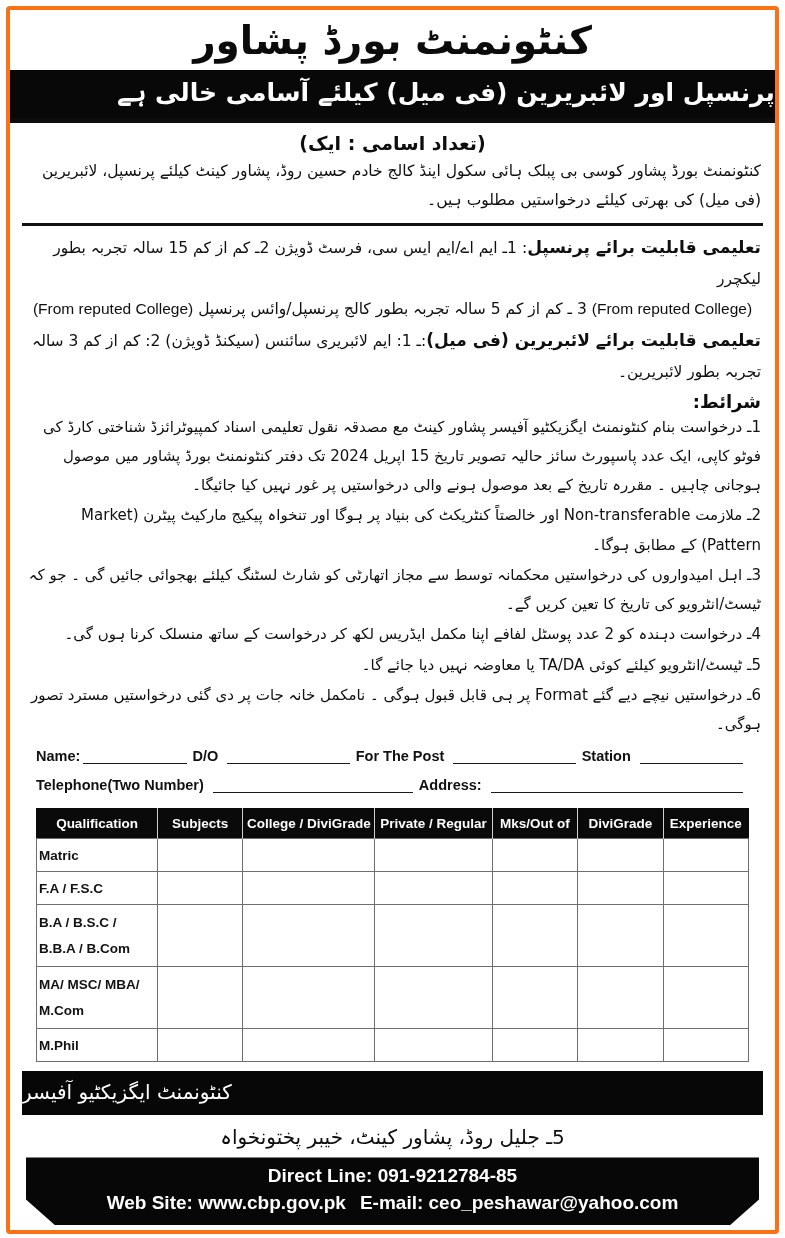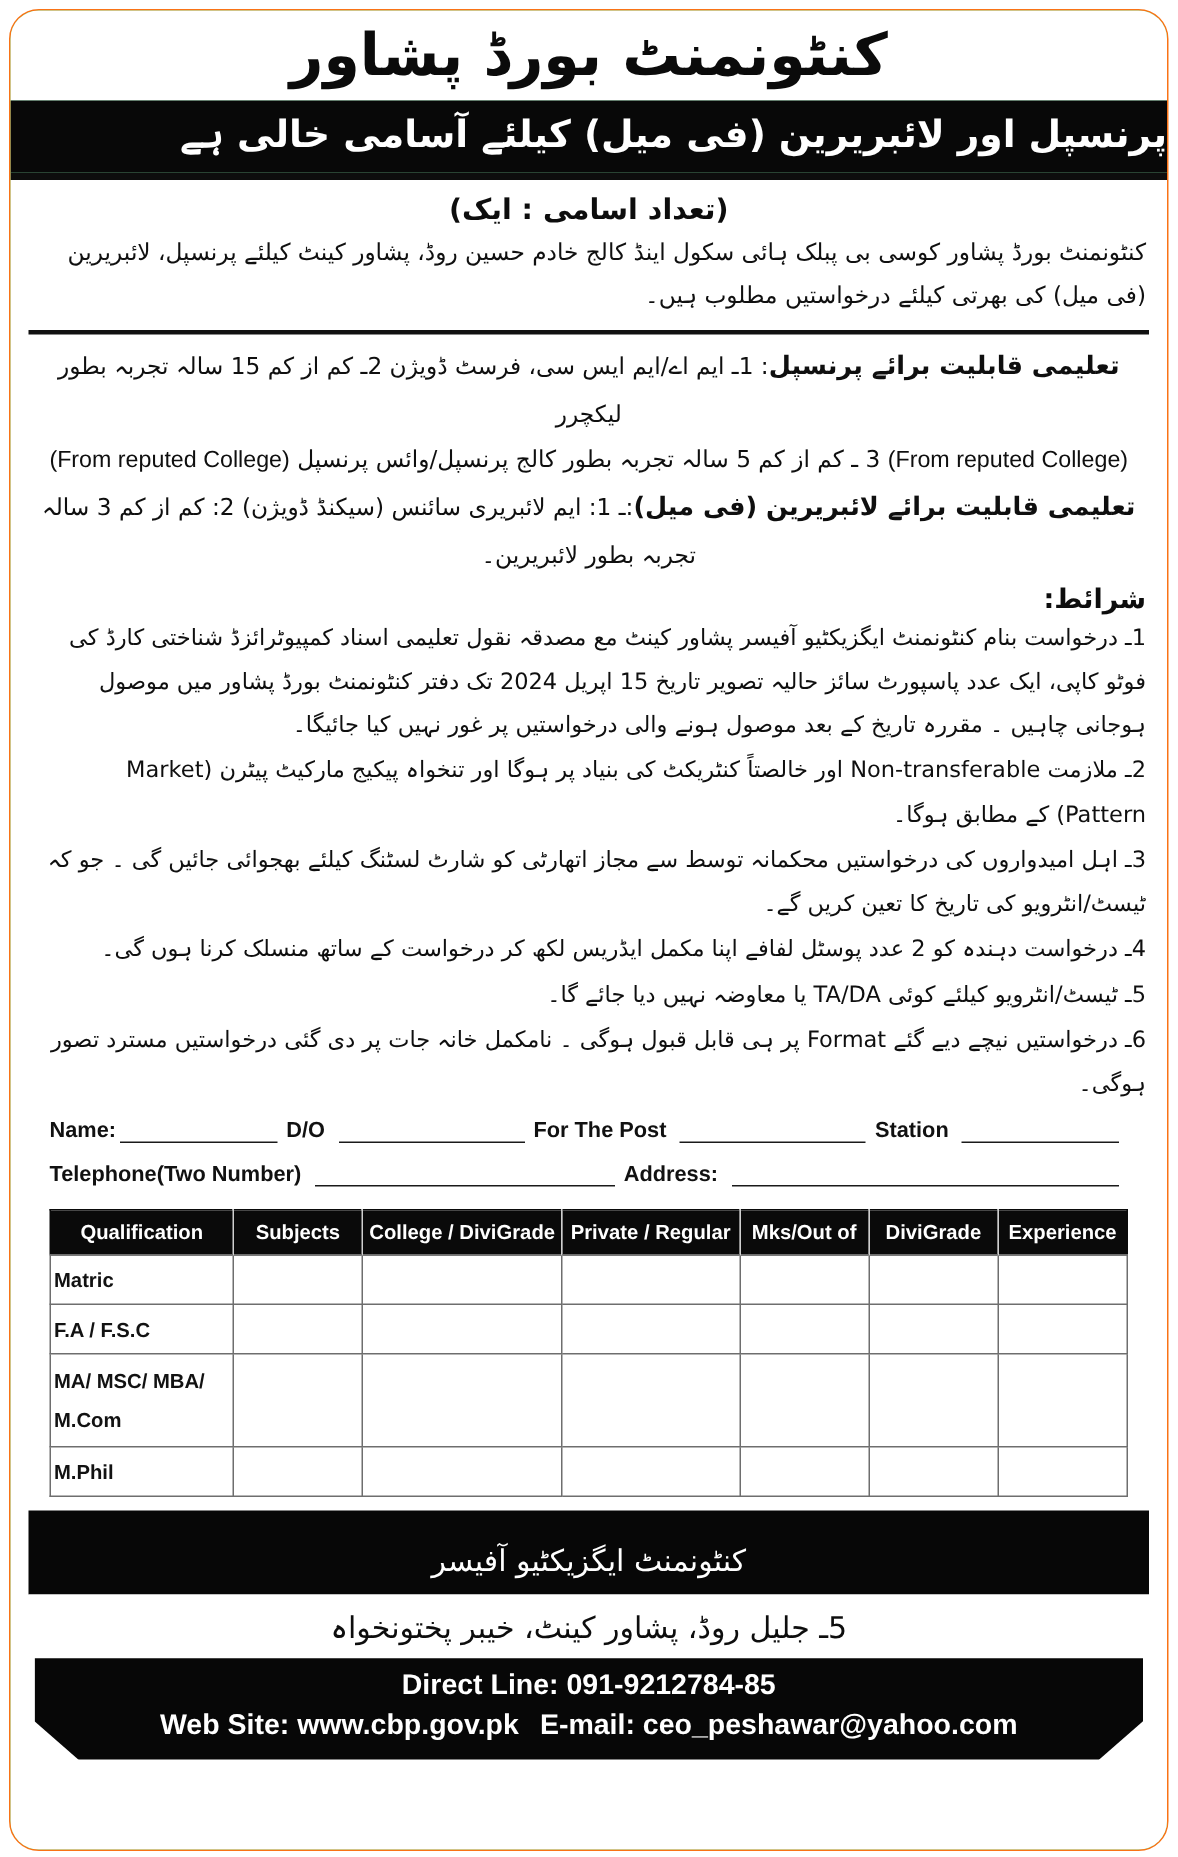--- a/index.html
+++ b/index.html
@@ -17,23 +17,23 @@
     width: 785px;
     height: 1238px;
     background: #ffffff;
     padding: 6px 6px 4px 6px;
   }
 
   .outer-frame {
     position: relative;
     width: 100%;
     height: 100%;
-    border: 1px solid #f97316;
-    border-radius: 20px;
-    background: #86efac;
+    border: 4px solid #f97316;
+    border-radius: 4px;
+    background: #7dd3fc;
     overflow: hidden;
     display: flex;
     flex-direction: column;
   }
 
   
   .title-band {
     background: #ffffff;
     text-align: center;
     padding: 6px 0 4px 0;
@@ -99,21 +99,21 @@
     margin: 0 2px 2px 2px;
   }
 
   .hr-band { height: 3px; background: #111; margin: 6px 0 5px 0; }
 
   .qual-block { margin: 0 2px; }
   .qual-line {
     font-size: 15.5px;
     line-height: 1.95;
     direction: rtl;
-    text-align: center;
+    text-align: right;
     font-family: "DejaVu Sans", sans-serif;
     color: #0f0f0f;
   }
   .qual-line.center { text-align: center; }
   .qual-head { font-weight: bold; font-size: 17px; }
   .ltr-inline { direction: ltr; unicode-bidi: isolate; font-family: "Liberation Sans", sans-serif; }
 
   .conditions-head {
     direction: rtl;
     text-align: right;
@@ -190,22 +190,22 @@
     font-family: "Liberation Sans", sans-serif;
     padding: 2px;
   }
   .qual-table td.two-line { line-height: 1.9; }
   .qual-table tr.tall td { height: 62px; }
   .qual-table thead tr { border: 1.4px solid #0a0a0a; }
 
   
   .signature-band {
     background: #070707;
-    text-align: center;
-    padding: 21px 0 11px 0;
+    text-align: left;
+    padding: 9px 0 11px 0;
     margin-top: 9px;
   }
   .signature-text {
     font-family: "DejaVu Sans", sans-serif;
     direction: rtl;
     font-size: 20px;
     color: #ffffff;
     white-space: nowrap;
   }
 
@@ -339,20 +339,29 @@
           <tr>
             <td>F.A / F.S.C</td>
             <td></td>
             <td></td>
             <td></td>
             <td></td>
             <td></td>
             <td></td>
           </tr>
           <tr class="tall">
+            <td class="two-line">B.A / B.S.C /<br>B.B.A / B.Com</td>
+            <td></td>
+            <td></td>
+            <td></td>
+            <td></td>
+            <td></td>
+            <td></td>
+          </tr>
+          <tr class="tall">
             <td class="two-line">MA/ MSC/ MBA/<br>M.Com</td>
             <td></td>
             <td></td>
             <td></td>
             <td></td>
             <td></td>
             <td></td>
           </tr>
           <tr>
             <td>M.Phil</td>

